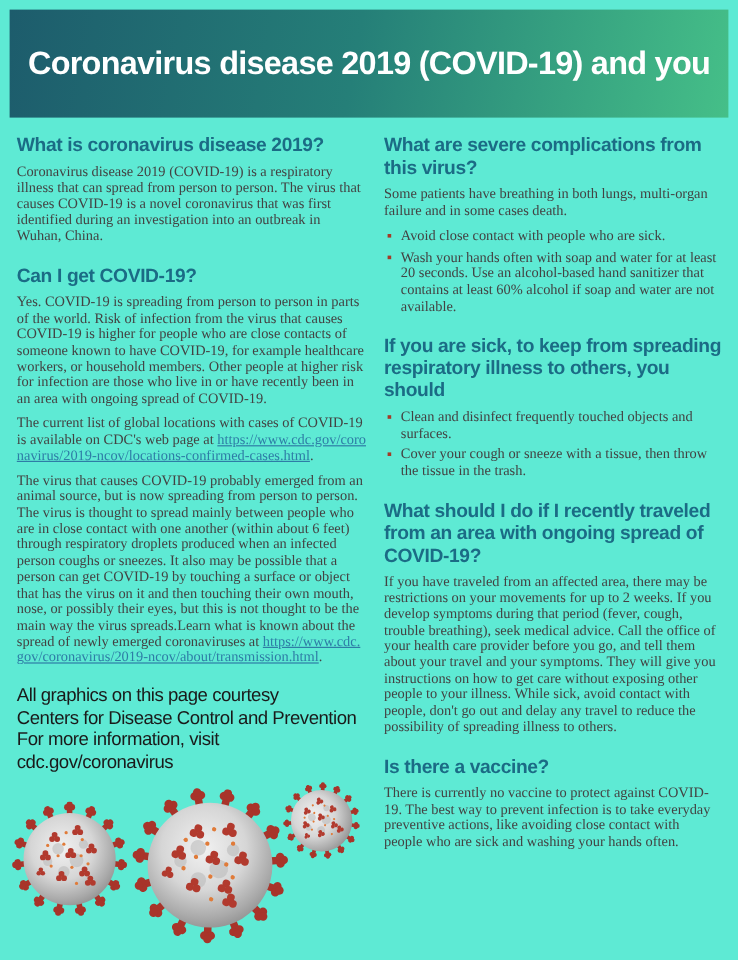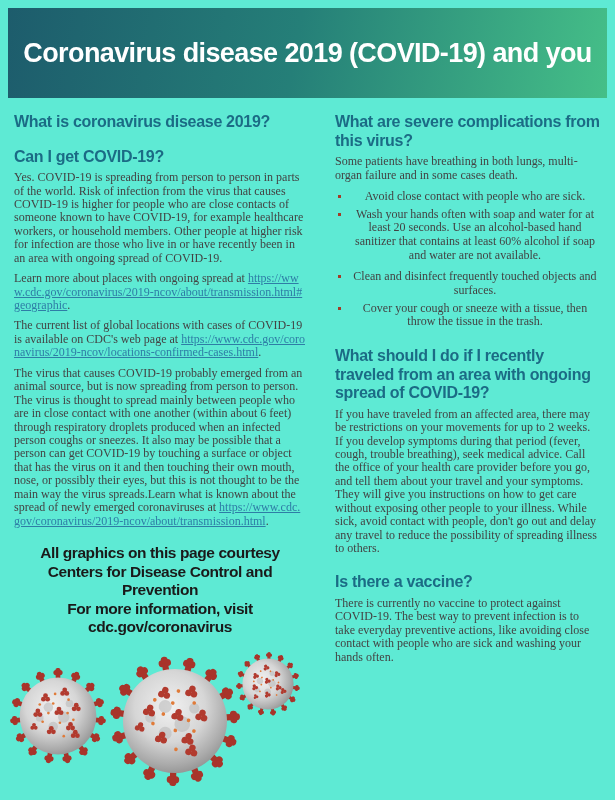--- a/index.html
+++ b/index.html
@@ -11,37 +11,37 @@
   }
   .banner {
     height:90px; flex:0 0 90px;
     background:linear-gradient(100deg,#1d5c6c 0%,#257f78 48%,#45bf88 100%);
     display:flex; align-items:center; justify-content:center;
   }
   .banner .title {
     font-family:"Liberation Sans", sans-serif; font-weight:bold;
     font-size:27px; color:#ffffff; letter-spacing:-0.6px; white-space:nowrap;
   }
-  .content { display:flex; gap:29px; padding:13px 6px 0 6px; flex:1; min-height:0; }
+  .content { display:flex; gap:14px; padding:13px 6px 0 6px; flex:1; min-height:0; }
   .col { display:flex; flex-direction:column; }
   .col-left  { width:292px; flex:0 0 292px; }
   .col-right { flex:1; min-width:0; }
   .sec-h {
     font-family:"Liberation Sans", sans-serif; font-weight:bold;
     color:#1b6b85; font-size:16px; line-height:1.16; letter-spacing:-0.3px;
     margin:11px 0 5px 0;
   }
   .first .sec-h { margin-top:2px; }
   .body-p { font-size:12px; line-height:1.12; margin:0 0 7px 0; }
   a.lnk { color:#2e7da6; text-decoration:underline; word-break:break-all; }
-  ul.blist { list-style:none; margin:1px 0 7px 0; padding:0;text-align:center; }
+  ul.blist { list-style:none; margin:1px 0 7px 0; padding:0; }
   ul.blist li { position:relative; padding-left:14px; font-size:12px; line-height:1.14; margin:0 0 4px 0; }
   ul.blist .bdot { position:absolute; left:3px; top:5px; width:3px; height:3px; background:#a33b28; }
   .credits {
-    text-align:center; font-family:"Liberation Sans", sans-serif; font-weight:bold;
+    text-align:left; font-family:"Liberation Sans", sans-serif; font-weight:normal;
     color:#1a1a1a; font-size:15.5px; line-height:1.2; letter-spacing:-0.4px; margin-top:9px;
   }
   .virus-strip { position:relative; margin-top:auto; height:146px; flex:0 0 146px; }
   .virus { position:absolute; }
   .hidden-defs { position:absolute; width:0; height:0; overflow:hidden; }
 </style>
 </head>
 <body>
 
 <svg class="hidden-defs" aria-hidden="true">
@@ -121,26 +121,26 @@
   <div class="banner">
     <div class="title">Coronavirus disease 2019 (COVID-19) and you</div>
   </div>
 
   <div class="content">
 
     <div class="col col-left">
 
       <div class="first">
         <div class="sec-h">What is coronavirus disease 2019?</div>
+        <p class="body-p">Coronavirus disease 2019 (COVID-19) is a respiratory illness that can spread from person to person. The virus that causes COVID-19 is a novel coronavirus that was first identified during an investigation into an outbreak in Wuhan, China.</p>
       </div>
 
       <div>
         <div class="sec-h">Can I get COVID-19?</div>
         <p class="body-p">Yes. COVID-19 is spreading from person to person in parts of the world. Risk of infection from the virus that causes COVID-19 is higher for people who are close contacts of someone known to have COVID-19, for example healthcare workers, or household members. Other people at higher risk for infection are those who live in or have recently been in an area with ongoing spread of COVID-19.</p>
-        <p class="body-p"><span>Learn more about places with ongoing spread at </span><a class="lnk" href="#">https://www.cdc.gov/coronavirus/2019-ncov/about/transmission.html#geographic</a><span>.</span></p>
         <p class="body-p"><span>The current list of global locations with cases of COVID-19 is available on CDC's web page at </span><a class="lnk" href="#">https://www.cdc.gov/coronavirus/2019-ncov/locations-confirmed-cases.html</a><span>.</span></p>
       </div>
 
       <div>
         <p class="body-p"><span>The virus that causes COVID-19 probably emerged from an animal source, but is now spreading from person to person. The virus is thought to spread mainly between people who are in close contact with one another (within about 6 feet) through respiratory droplets produced when an infected person coughs or sneezes. It also may be possible that a person can get COVID-19 by touching a surface or object that has the virus on it and then touching their own mouth, nose, or possibly their eyes, but this is not thought to be the main way the virus spreads.Learn what is known about the spread of newly emerged coronaviruses at </span><a class="lnk" href="#">https://www.cdc.gov/coronavirus/2019-ncov/about/transmission.html</a><span>.</span></p>
       </div>
 
       <div class="credits">
         <div>All graphics on this page courtesy</div>
         <div>Centers for Disease Control and Prevention</div>
@@ -170,20 +170,21 @@
       </div>
 
       <div>
         <ul class="blist">
           <li><span class="bdot"></span><span>Avoid close contact with people who are sick.</span></li>
           <li><span class="bdot"></span><span>Wash your hands often with soap and water for at least 20 seconds. Use an alcohol-based hand sanitizer that contains at least 60% alcohol if soap and water are not available.</span></li>
         </ul>
       </div>
 
       <div>
+        <div class="sec-h">If you are sick, to keep from spreading respiratory illness to others, you should</div>
         <ul class="blist">
           <li><span class="bdot"></span><span>Clean and disinfect frequently touched objects and surfaces.</span></li>
           <li><span class="bdot"></span><span>Cover your cough or sneeze with a tissue, then throw the tissue in the trash.</span></li>
         </ul>
       </div>
 
       <div>
         <div class="sec-h">What should I do if I recently traveled from an area with ongoing spread of COVID-19?</div>
         <p class="body-p">If you have traveled from an affected area, there may be restrictions on your movements for up to 2 weeks. If you develop symptoms during that period (fever, cough, trouble breathing), seek medical advice. Call the office of your health care provider before you go, and tell them about your travel and your symptoms. They will give you instructions on how to get care without exposing other people to your illness. While sick, avoid contact with people, don't go out and delay any travel to reduce the possibility of spreading illness to others.</p>
       </div>

